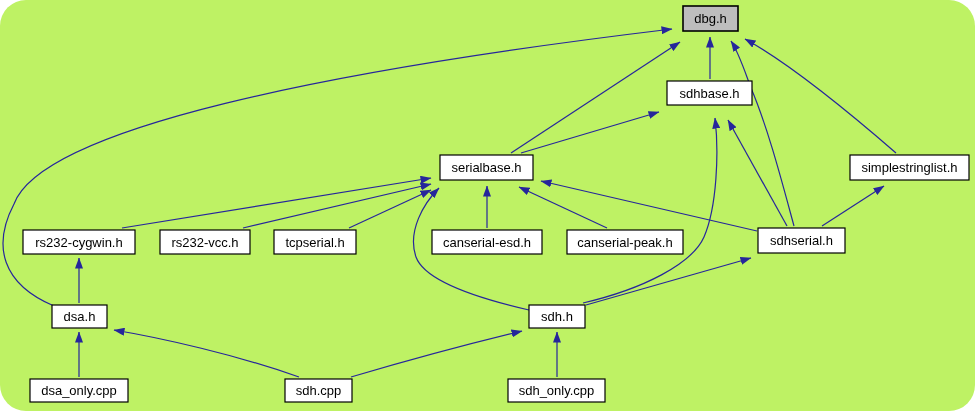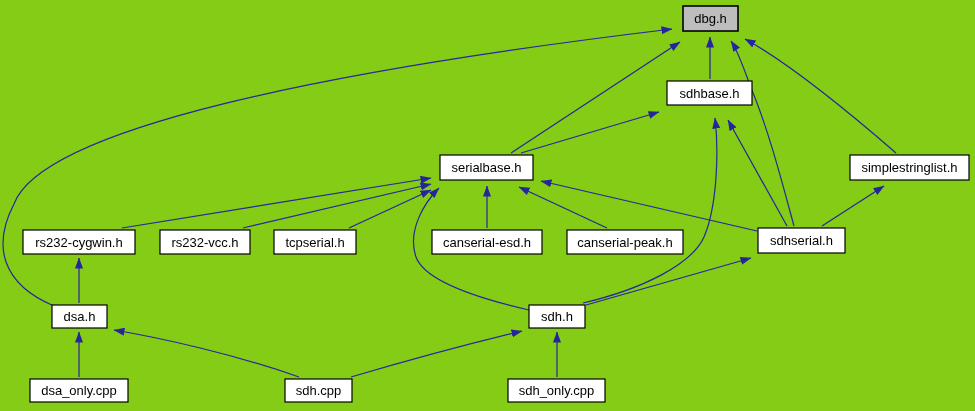--- a/index.html
+++ b/index.html
@@ -3,22 +3,23 @@
 <meta charset="utf-8">
 <style>
   html, body {
     margin: 0; padding: 0;
     background: #ffffff;
     font-family: "Liberation Sans", "DejaVu Sans", sans-serif;
   }
   .canvas {
     position: relative;
     width: 975px; height: 411px;
-    background: #84cc16;
+    background: #bef264;
     overflow: hidden;
+    border-radius: 26px;
   }
   svg { display: block; }
   .node-rect {
     fill: #ffffff;
     stroke: #000000;
     stroke-width: 1.2;
   }
   .node-rect.root {
     fill: #bdbdbd;
     stroke-width: 1.6;

